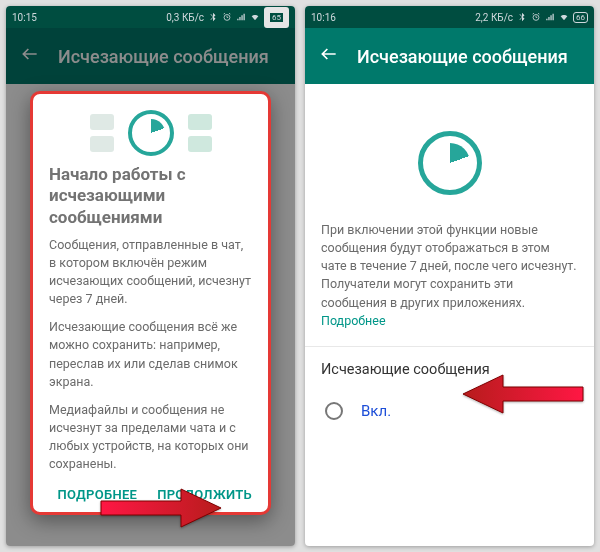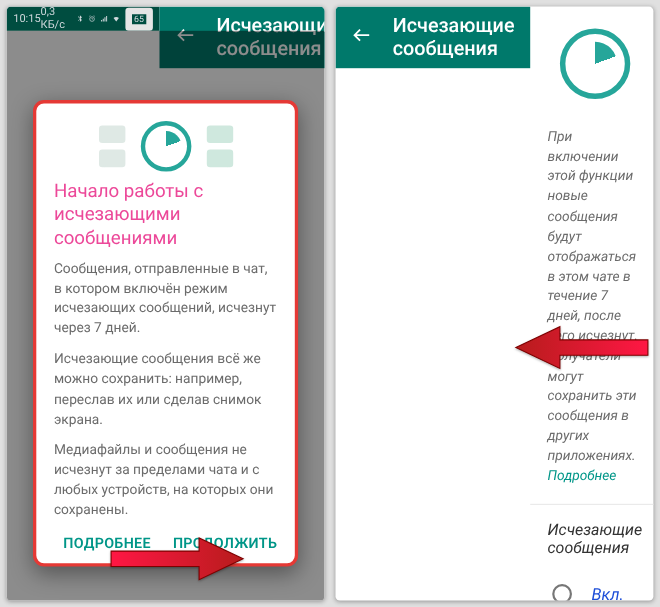--- a/index.html
+++ b/index.html
@@ -15,21 +15,21 @@
   }
 
   .phone {
     width: 290px;
     height: 540px;
     background: #fff;
     border-radius: 4px;
     box-shadow: 0 1px 4px rgba(0,0,0,0.3);
     overflow: hidden;
     display: flex;
-    flex-direction: row;
+    flex-direction: column;
     position: relative;
   }
 
   
   .statusbar {
     height: 22px;
     background: #004d40;
     color: #cfd8dc;
     font-size: 10px;
     display: flex;
@@ -98,43 +98,42 @@
   }
   .timer-icon::before{
     content:""; position:absolute;
     width:28px;height:28px; border-radius:50%;
     background: conic-gradient(#26a69a 0 70deg, transparent 70deg 360deg);
   }
   .timer-big .timer-icon{ width:64px;height:64px; border-width:5px;}
   .timer-big .timer-icon::before{ width:40px;height:40px;}
 
   .dialog h3 {
-    font-size: 17px; font-weight:400; color:#ec4899;
+    font-size: 17px; font-weight:700; color:#737373;
     margin: 8px 0 8px 0; line-height:1.25;
   }
   .dialog p, .body p {
     font-size: 12.5px; color:#6b6b6b; line-height:1.45;
     margin-bottom:10px;
   }
   .dialog-actions {
     display:flex; justify-content:flex-end; gap:20px;
     padding:4px 0 6px 0;
   }
   .txtbtn {
     color:#009688; font-weight:600; font-size:13px;
     letter-spacing:0.3px; cursor:pointer;
     text-transform:uppercase;
   }
 
   
   .body {
-    padding: 8px 16px 0 16px;
+    padding: 35px 16px 0 16px;
     position:relative;
     flex:1;
-    font-style:italic;
   }
   .body .timer-big { display:flex; justify-content:center; margin:12px 0 26px 0;}
   .link { color:#009688; }
   .divider { height:1px; background:#e8e8e8; margin:16px -16px 14px -16px;}
   .section-title { font-size:14.5px; color:#333; margin-bottom:14px;}
   .radio-row {
     display:flex; align-items:center; gap:18px;
     padding:10px 4px; cursor:pointer;
   }
   .radio {
@@ -223,20 +222,40 @@
             <stop offset="1" stop-color="#b71c1c"></stop>
           </linearGradient>
         </defs>
       <path d="M5 15 L85 15 L85 3 L125 22 L85 41 L85 29 L5 29 Z" fill="url(#g1)" stroke="#7f0000" stroke-width="1"></path>
     </svg>
   </div>
 </div>
 
 <div class="phone">
 
+  <div class="statusbar">
+    <span>10:16</span>
+    <span class="ic">
+      <span>2,2 КБ/с</span>
+      <svg viewBox="0 0 24 24">
+          <path fill="#cfd8dc" d="M12 2v8L7 5l-1 1 6 6-6 6 1 1 5-5v8l6-6-4-4 4-4-6-6z"></path>
+        </svg>
+      <svg viewBox="0 0 24 24">
+          <circle cx="12" cy="13" r="7" fill="none" stroke="#cfd8dc" stroke-width="2"></circle>
+          <path stroke="#cfd8dc" stroke-width="2" d="M12 9v4h3M4 5l3-2M20 5l-3-2"></path>
+        </svg>
+      <svg viewBox="0 0 24 24">
+          <path fill="#cfd8dc" d="M3 20h3v-4H3zM8 20h3V12H8zM13 20h3V8h-3zM18 20h3V4h-3z"></path>
+        </svg>
+      <svg viewBox="0 0 24 24">
+          <path fill="#cfd8dc" d="M12 20l8-10c-4-4-12-4-16 0z"></path>
+        </svg>
+      <span style="border:1px solid #cfd8dc;border-radius:3px;padding:0 2px;font-size:8px">66</span>
+    </span>
+  </div>
 
   <div class="appbar">
     <span class="back">
       <svg viewBox="0 0 24 24">
           <path fill="none" stroke="#fff" stroke-width="2" d="M20 12H4m6-6l-6 6 6 6"></path>
         </svg>
     </span>
     <span>Исчезающие сообщения</span>
   </div>
 

